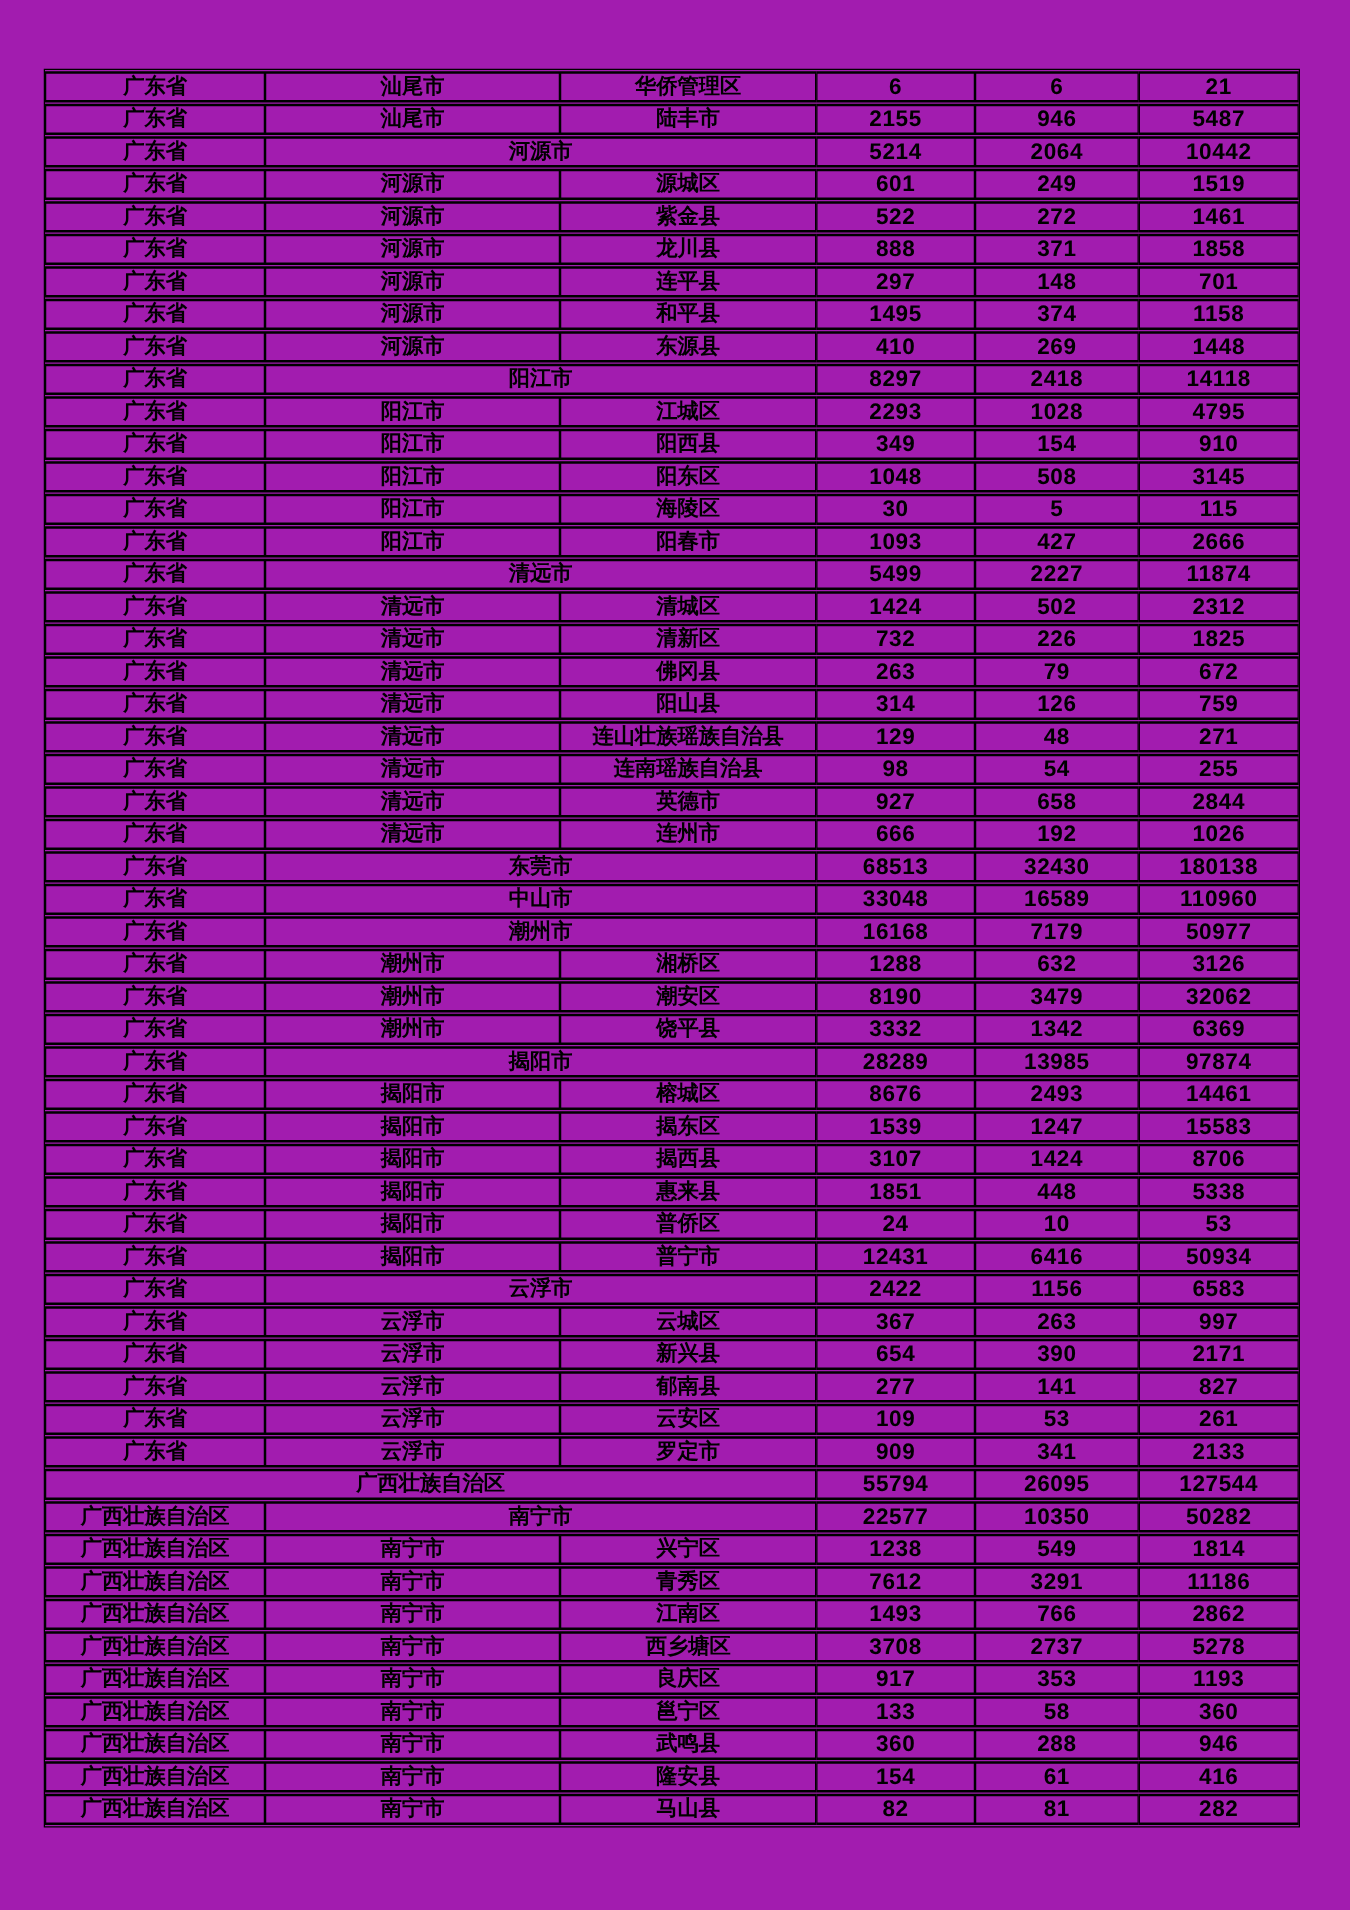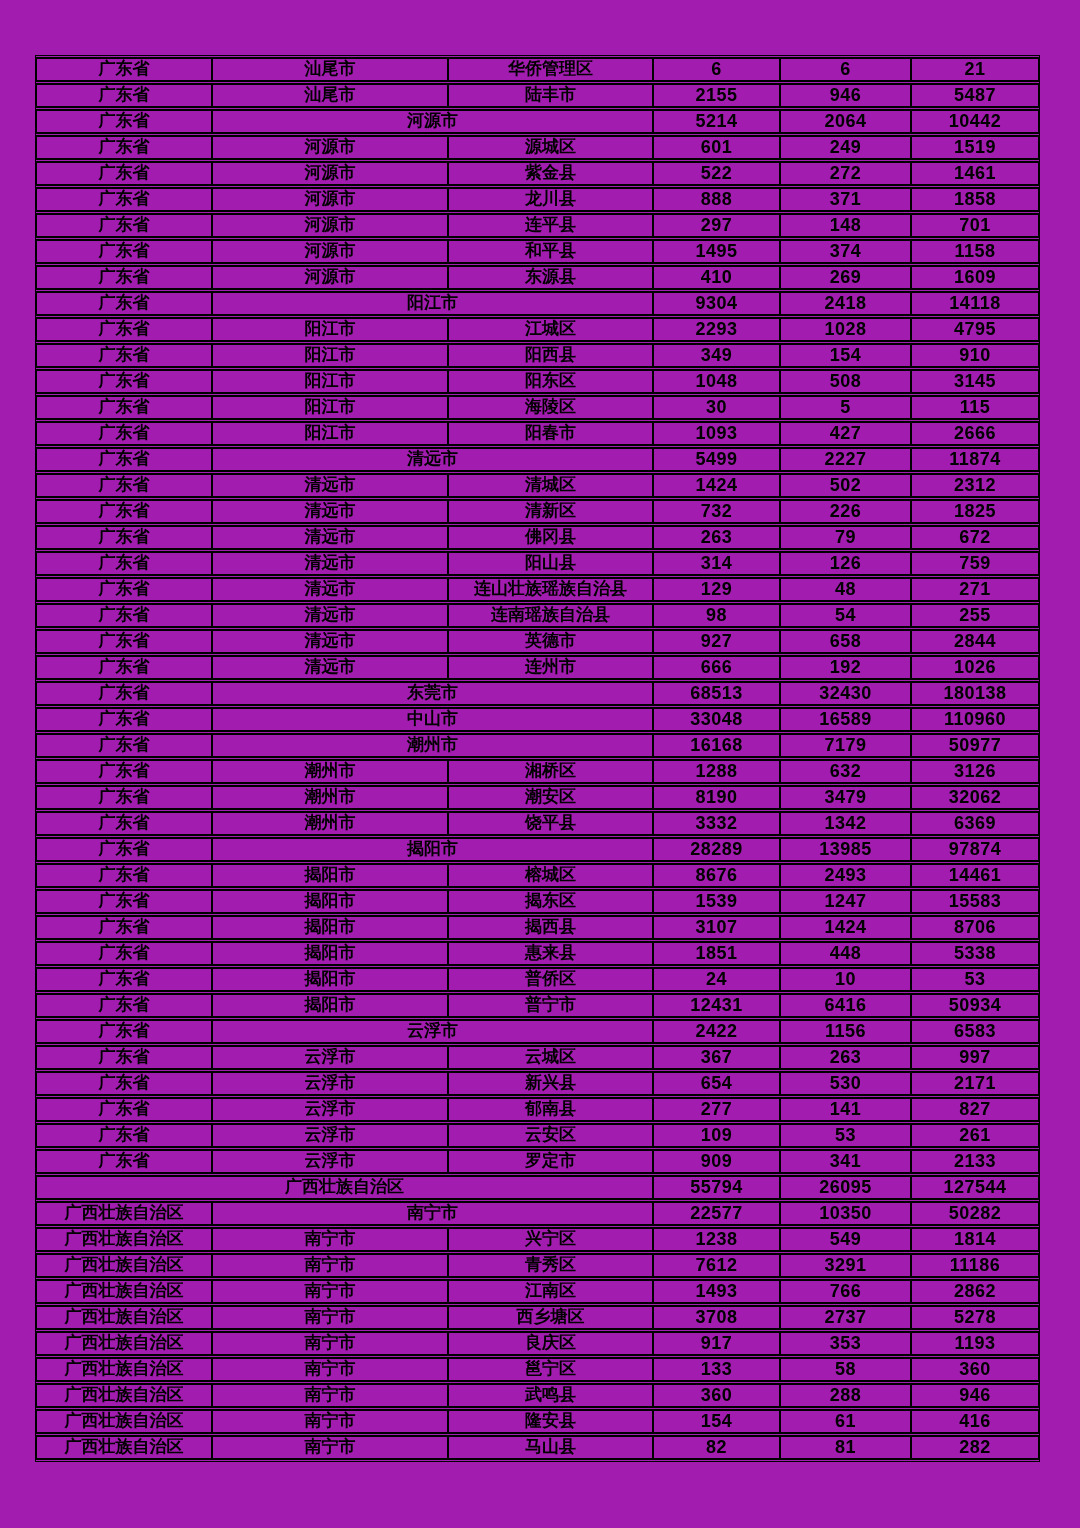--- a/index.html
+++ b/index.html
@@ -122,26 +122,26 @@
           <td colspan="1" class="num">1495</td>
           <td colspan="1" class="num">374</td>
           <td colspan="1" class="num">1158</td>
         </tr>
         <tr>
           <td colspan="1">广东省</td>
           <td colspan="1">河源市</td>
           <td colspan="1">东源县</td>
           <td colspan="1" class="num">410</td>
           <td colspan="1" class="num">269</td>
-          <td colspan="1" class="num">1609</td>
+          <td colspan="1" class="num">1448</td>
         </tr>
         <tr>
           <td colspan="1">广东省</td>
           <td colspan="2">阳江市</td>
-          <td colspan="1" class="num">9304</td>
+          <td colspan="1" class="num">8297</td>
           <td colspan="1" class="num">2418</td>
           <td colspan="1" class="num">14118</td>
         </tr>
         <tr>
           <td colspan="1">广东省</td>
           <td colspan="1">阳江市</td>
           <td colspan="1">江城区</td>
           <td colspan="1" class="num">2293</td>
           <td colspan="1" class="num">1028</td>
           <td colspan="1" class="num">4795</td>
@@ -362,21 +362,21 @@
           <td colspan="1">云城区</td>
           <td colspan="1" class="num">367</td>
           <td colspan="1" class="num">263</td>
           <td colspan="1" class="num">997</td>
         </tr>
         <tr>
           <td colspan="1">广东省</td>
           <td colspan="1">云浮市</td>
           <td colspan="1">新兴县</td>
           <td colspan="1" class="num">654</td>
-          <td colspan="1" class="num">530</td>
+          <td colspan="1" class="num">390</td>
           <td colspan="1" class="num">2171</td>
         </tr>
         <tr>
           <td colspan="1">广东省</td>
           <td colspan="1">云浮市</td>
           <td colspan="1">郁南县</td>
           <td colspan="1" class="num">277</td>
           <td colspan="1" class="num">141</td>
           <td colspan="1" class="num">827</td>
         </tr>

